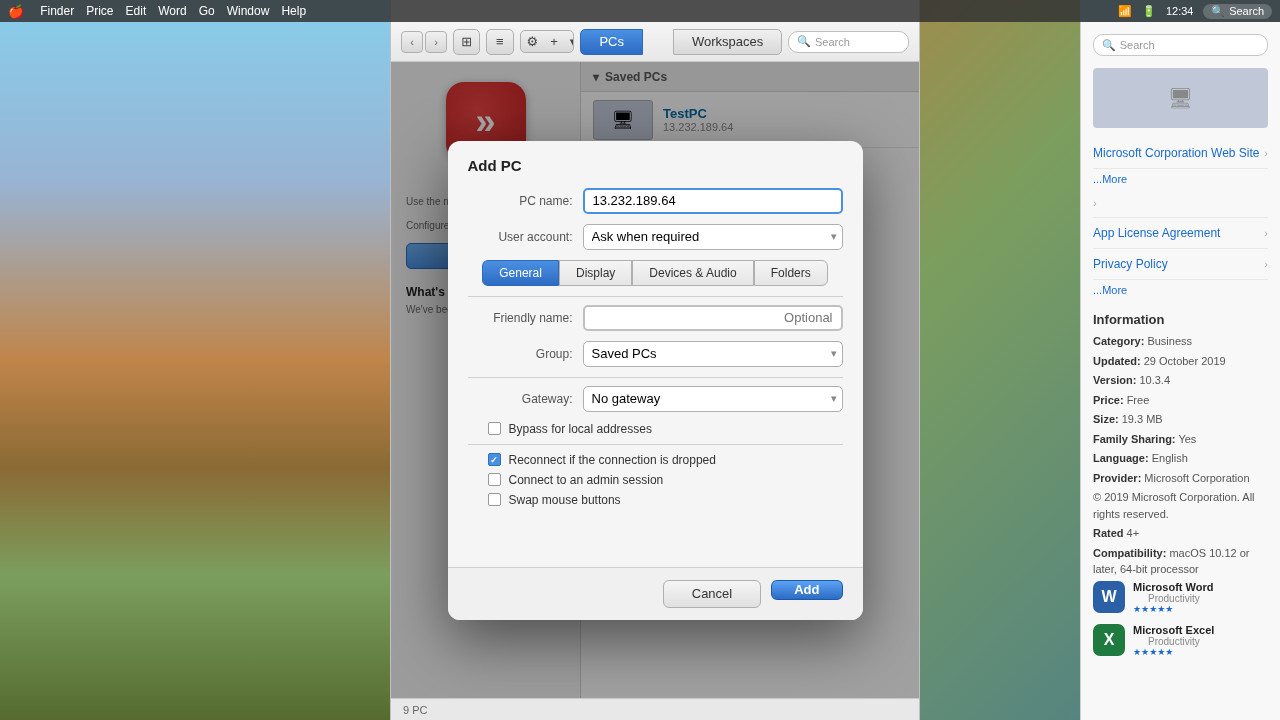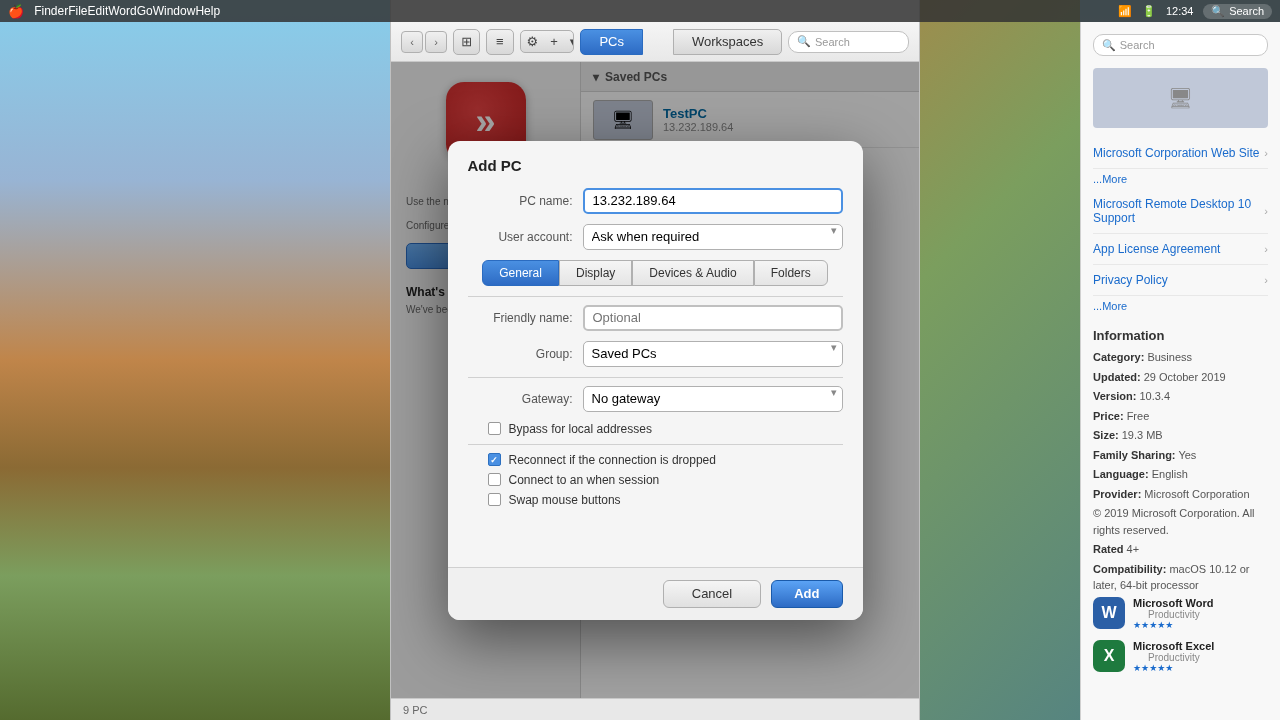--- a/index.html
+++ b/index.html
@@ -316,21 +316,21 @@
       border-radius: 5px;
       padding: 0 8px;
       font-size: 13px;
       background: white;
       outline: none;
     }
     .form-select-wrap {
       flex: 1;
       position: relative;
       display: flex;
-      align-items: flex-start;
+      align-items: center;
     }
     .form-select {
       width: 100%;
       height: 26px;
       border: 1px solid #b0b0b0;
       border-radius: 5px;
       padding: 0 24px 0 8px;
       font-size: 13px;
       background: white;
       appearance: none;
@@ -421,21 +421,21 @@
       height: 28px;
       padding: 0 28px;
       background: linear-gradient(to bottom, #f5f5f5, #e0e0e0);
       border: 1px solid #b0b0b0;
       border-radius: 6px;
       font-size: 13px;
       cursor: pointer;
       color: #333;
     }
     .btn-add {
-      height: 28px;
+      height: 20px;
       padding: 0 22px;
       background: linear-gradient(to bottom, #5ba3f5, #2d6bc4);
       border: 1px solid #1a5aaa;
       border-radius: 6px;
       font-size: 13px;
       cursor: pointer;
       color: white;
       font-weight: 600;
     }
 
@@ -572,39 +572,39 @@
       left: 0;
       right: 0;
       height: 22px;
       background: rgba(50,50,50,0.85);
       display: flex;
       align-items: center;
       padding: 0 8px;
       z-index: 200;
     }
     .menubar-apple { color: white; font-size: 13px; margin-right: 10px; }
-    .menubar-item { color: white; font-size: 12px; margin: 0 0; cursor: pointer; }
+    .menubar-item { color: white; font-size: 12px; margin: 0 6px; cursor: pointer; }
     .menubar-right { margin-left: auto; display: flex; gap: 10px; align-items: center; }
     .menubar-right span { color: white; font-size: 11px; }
   </style>
 </head>
 <body>
 
 <div class="bg-wallpaper"></div>
 
 <div class="bg-left">
   <div class="bg-mountain"></div>
 </div>
 
 <div class="bg-right"></div>
 
 <div class="menubar">
   <span class="menubar-apple">🍎</span>
   <span class="menubar-item">Finder</span>
-  <span class="menubar-item">File</span>
+  <span class="menubar-item">Price</span>
   <span class="menubar-item">Edit</span>
   <span class="menubar-item">Word</span>
   <span class="menubar-item">Go</span>
   <span class="menubar-item">Window</span>
   <span class="menubar-item">Help</span>
   <div class="menubar-right">
     <span>📶</span>
     <span>🔋</span>
     <span>12:34</span>
     <div style="display:flex;align-items:center;background:rgba(255,255,255,0.2);border-radius:10px;padding:1px 8px;gap:4px;">
@@ -623,21 +623,20 @@
     <span style="font-size:20px;">🖥</span>
   </div>
 
   <div>
     <div class="info-link">
       <span>Microsoft Corporation Web Site</span>
       <span class="chevron">›</span>
     </div>
     <div class="more-link">...More</div>
     <div class="info-link">
-      <span>Microsoft Remote Desktop 10 Support</span>
       <span class="chevron">›</span>
     </div>
     <div class="info-link">
       <span>App License Agreement</span>
       <span class="chevron">›</span>
     </div>
     <div class="info-link">
       <span>Privacy Policy</span>
       <span class="chevron">›</span>
     </div>
@@ -760,21 +759,21 @@
             <div class="dialog-tab active">General</div>
             <div class="dialog-tab">Display</div>
             <div class="dialog-tab">Devices &amp; Audio</div>
             <div class="dialog-tab">Folders</div>
           </div>
 
           <div class="dialog-divider"></div>
 
           <div class="form-row">
             <span class="form-label">Friendly name:</span>
-            <input class="form-input" type="text" style="border-color: rgb(192, 192, 192);" placeholder="Optional">
+            <input class="form-input" type="text" style="border-color: rgb(192, 192, 192); text-align: right;" placeholder="Optional">
           </div>
 
           <div class="form-row">
             <span class="form-label">Group:</span>
             <div class="form-select-wrap">
               <select class="form-select">
                 <option>Saved PCs</option>
               </select>
               <span class="select-arrow">▾</span>
             </div>
@@ -799,21 +798,21 @@
 
           <div class="dialog-divider"></div>
 
           <div class="checkbox-row">
             <div class="cb checked"></div>
             <span>Reconnect if the connection is dropped</span>
           </div>
 
           <div class="checkbox-row">
             <div class="cb"></div>
-            <span>Connect to an when session</span>
+            <span>Connect to an admin session</span>
           </div>
 
           <div class="checkbox-row">
             <div class="cb"></div>
             <span>Swap mouse buttons</span>
           </div>
 
           <div style="height: 40px;"></div>
         </div>
 

